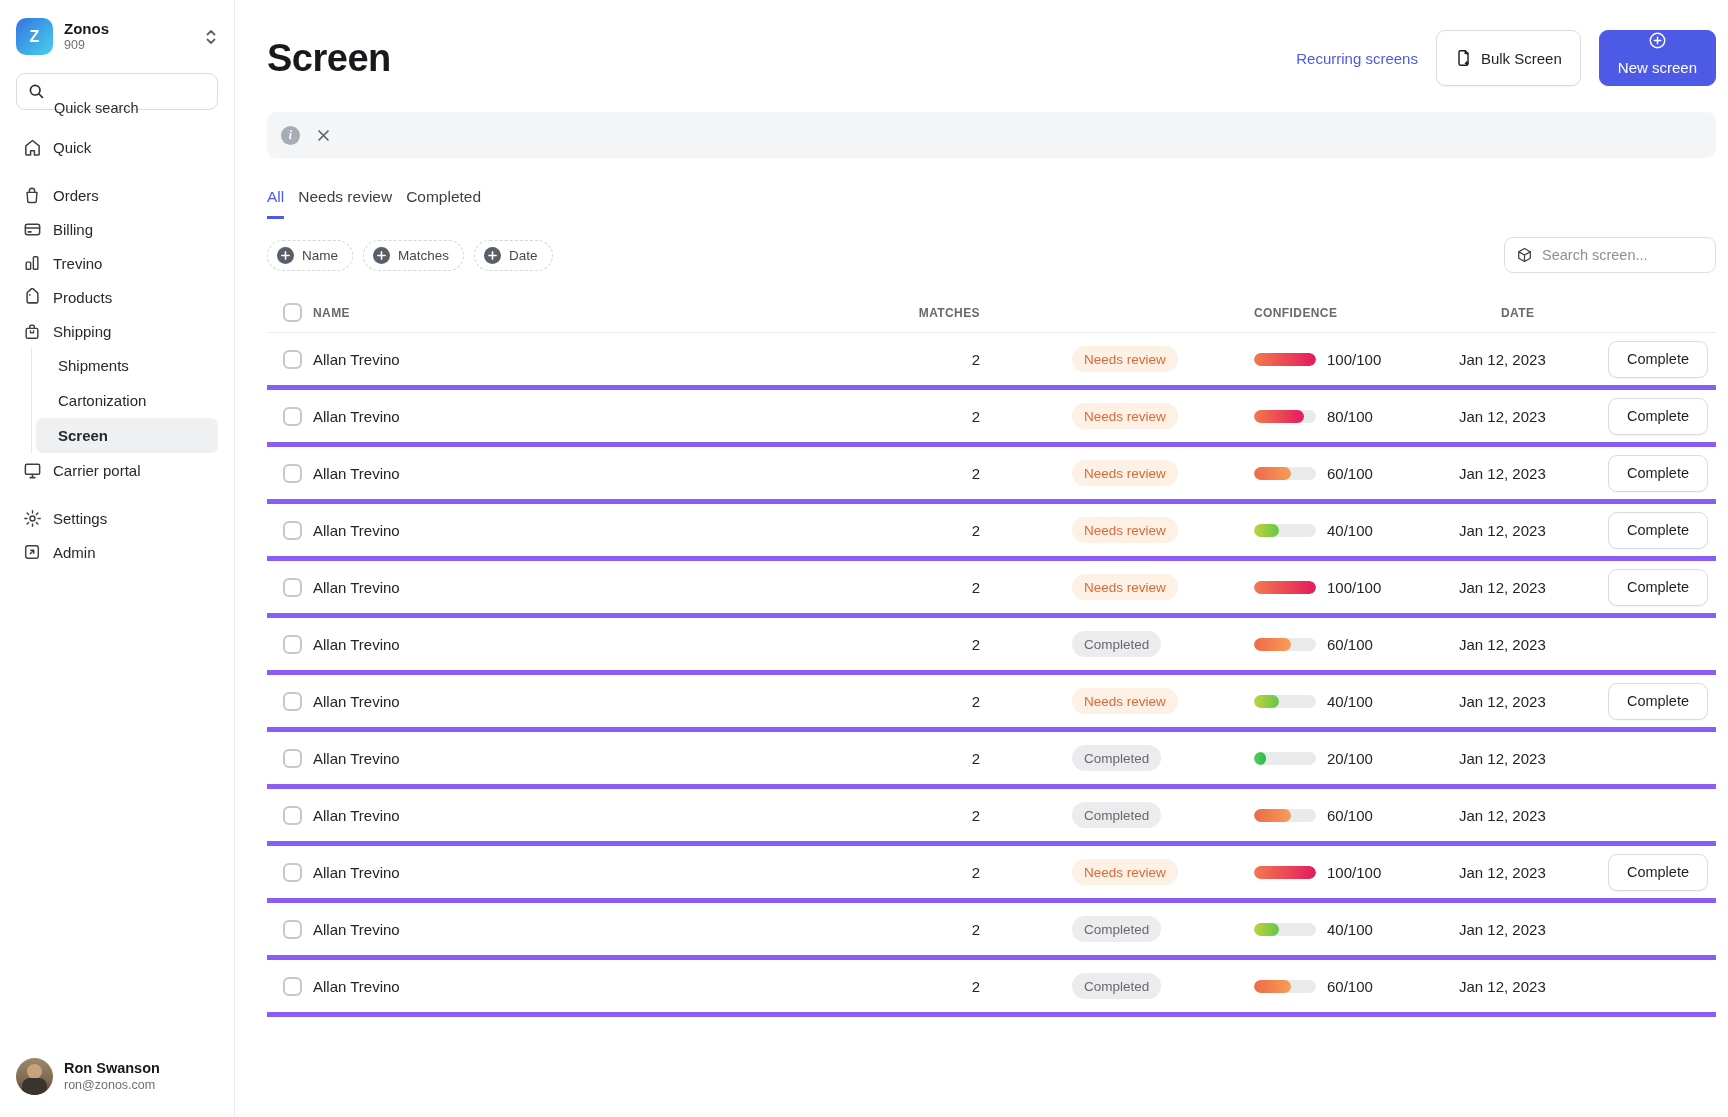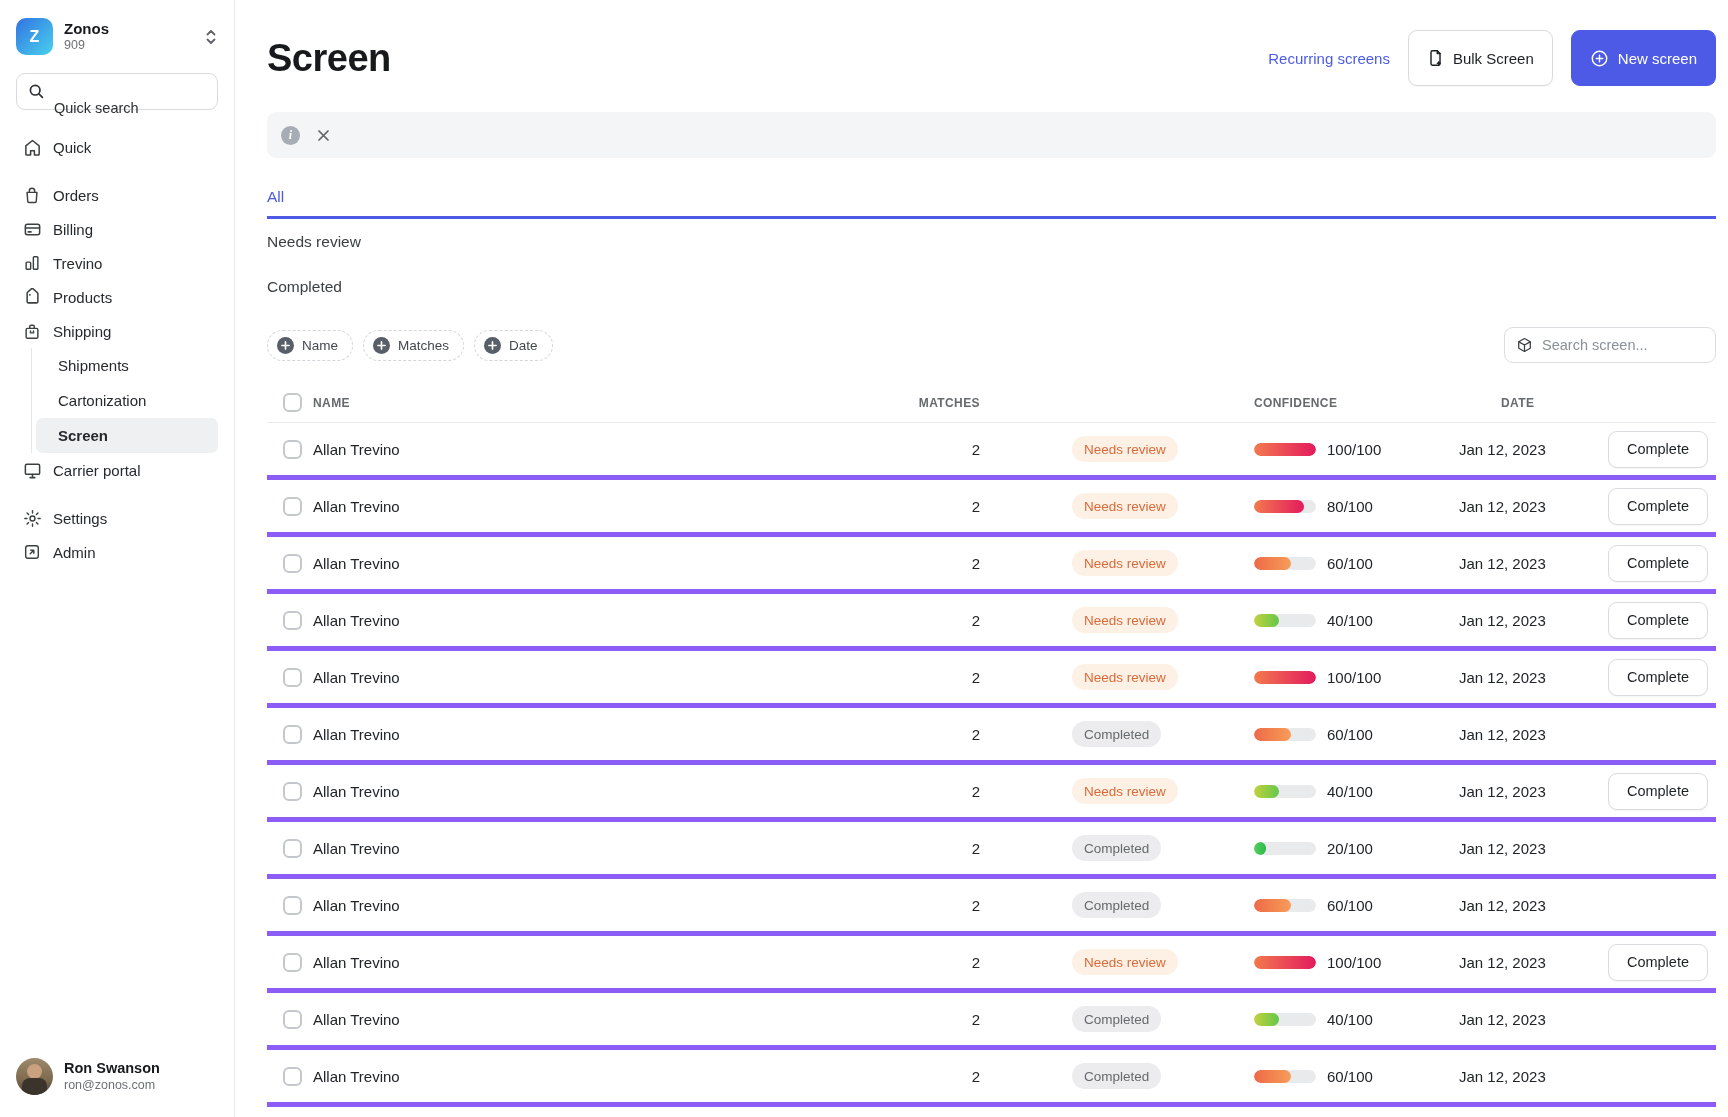--- a/index.html
+++ b/index.html
@@ -46,32 +46,32 @@
   
   .main { flex:1; padding:30px 12px 0 32px; display:flex; flex-direction:column; }
   .page-head { display:flex; align-items:center; justify-content:space-between; padding-right:0; }
   .page-title { font-size:38px; font-weight:700; letter-spacing:-0.5px; color:#17191c; }
   .head-actions { display:flex; align-items:center; gap:18px; }
   .link { color:#4c5ae6; font-size:15px; cursor:pointer; text-decoration:none; }
   .btn { height:56px; border-radius:9px; font-size:15px; display:inline-flex; align-items:center;
     gap:9px; padding:0 18px; cursor:pointer; font-family:inherit; }
   .btn-secondary { background:#fff; border:1px solid #d9dbde; color:#1c2024;
     box-shadow:0 1px 1px rgba(20,22,26,.04); }
-  .btn-primary { background:#4c5ae6; border:1px solid #4c5ae6; color:#fff; }
+  .btn-primary { background:#4c5ae6; border:1px solid #4c5ae6; color:#fff;flex-direction:column; }
 
   .banner { margin-top:26px; background:#f4f5f6; border-radius:9px; height:46px;
     display:flex; align-items:center; gap:12px; padding:0 16px 0 14px; }
   .info-icon { width:19px; height:19px; border-radius:50%; background:#a7adb4; color:#fff;
     font-size:12px; font-weight:700; display:flex; align-items:center; justify-content:center;
     font-family:"Liberation Serif", serif; font-style:italic; }
   .banner-text { font-size:15px; color:#26292d; flex:1; }
   .banner-text a { color:#4c5ae6; text-decoration:none; cursor:pointer; }
   .banner-close { color:#5f6368; cursor:pointer; display:flex; padding:4px; }
 
-  .tabs { display:flex; gap:14px; margin-top:30px;flex-direction:column; }
+  .tabs { display:flex; gap:14px; margin-top:30px; }
   .tab { font-size:15.5px; color:#3c4043; padding-bottom:10px; cursor:pointer; border-bottom:3px solid transparent; }
   .tab.active { color:#4c5ae6; border-bottom-color:#4c5ae6; }
 
   .filter-row { display:flex; align-items:center; margin-top:18px; }
   .chips { display:flex; gap:10px; flex:1; }
   .chip { display:inline-flex; align-items:center; gap:8px; height:31px; padding:0 14px 0 9px;
     border:1px dashed #d2d5d9; border-radius:999px; font-size:13.5px; font-weight:500;
     color:#44484e; cursor:pointer; background:#fff; }
   .chip-plus { width:17px; height:17px; border-radius:50%; background:#585f68; color:#fff;
     display:flex; align-items:center; justify-content:center; }

